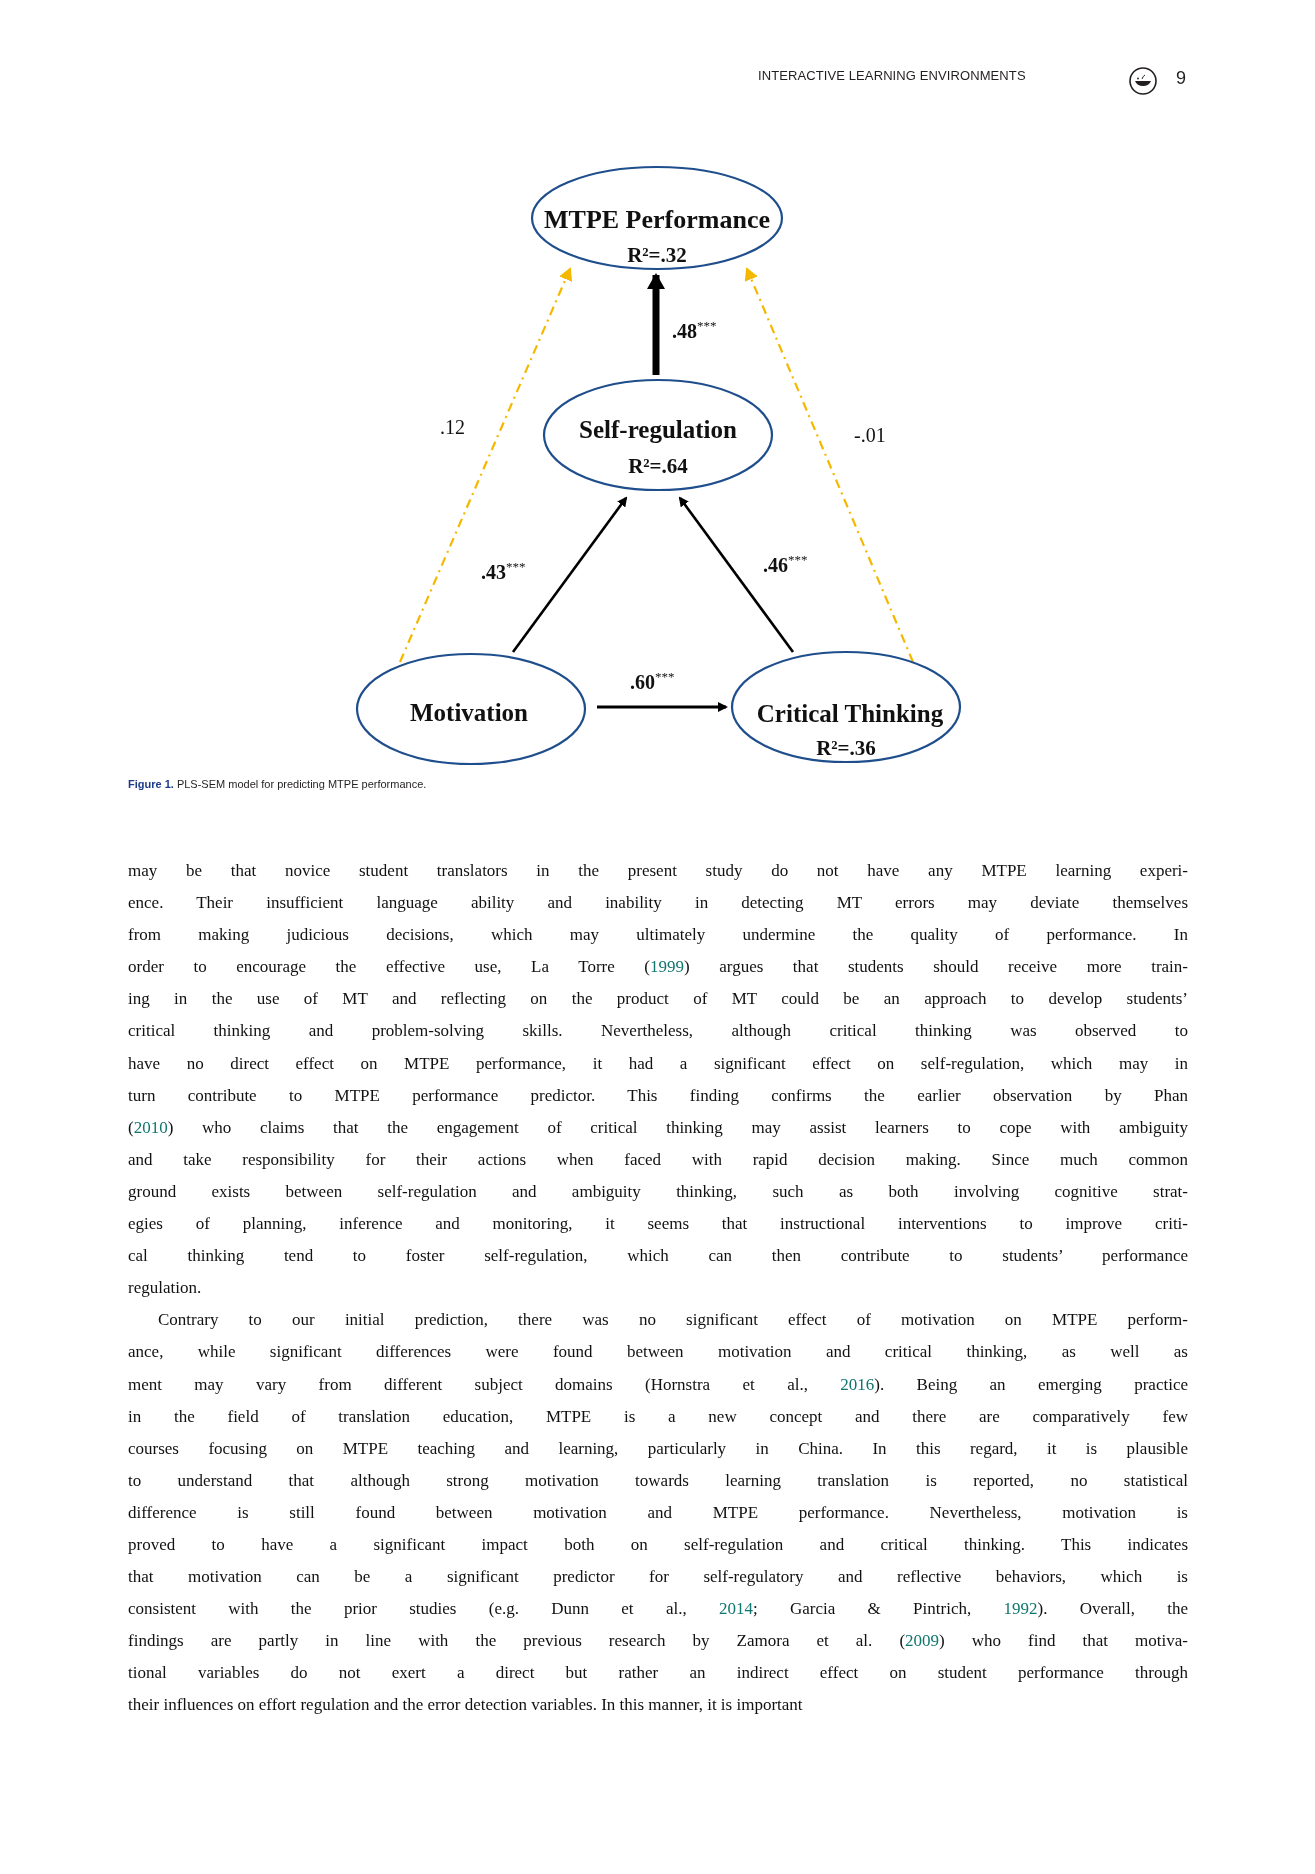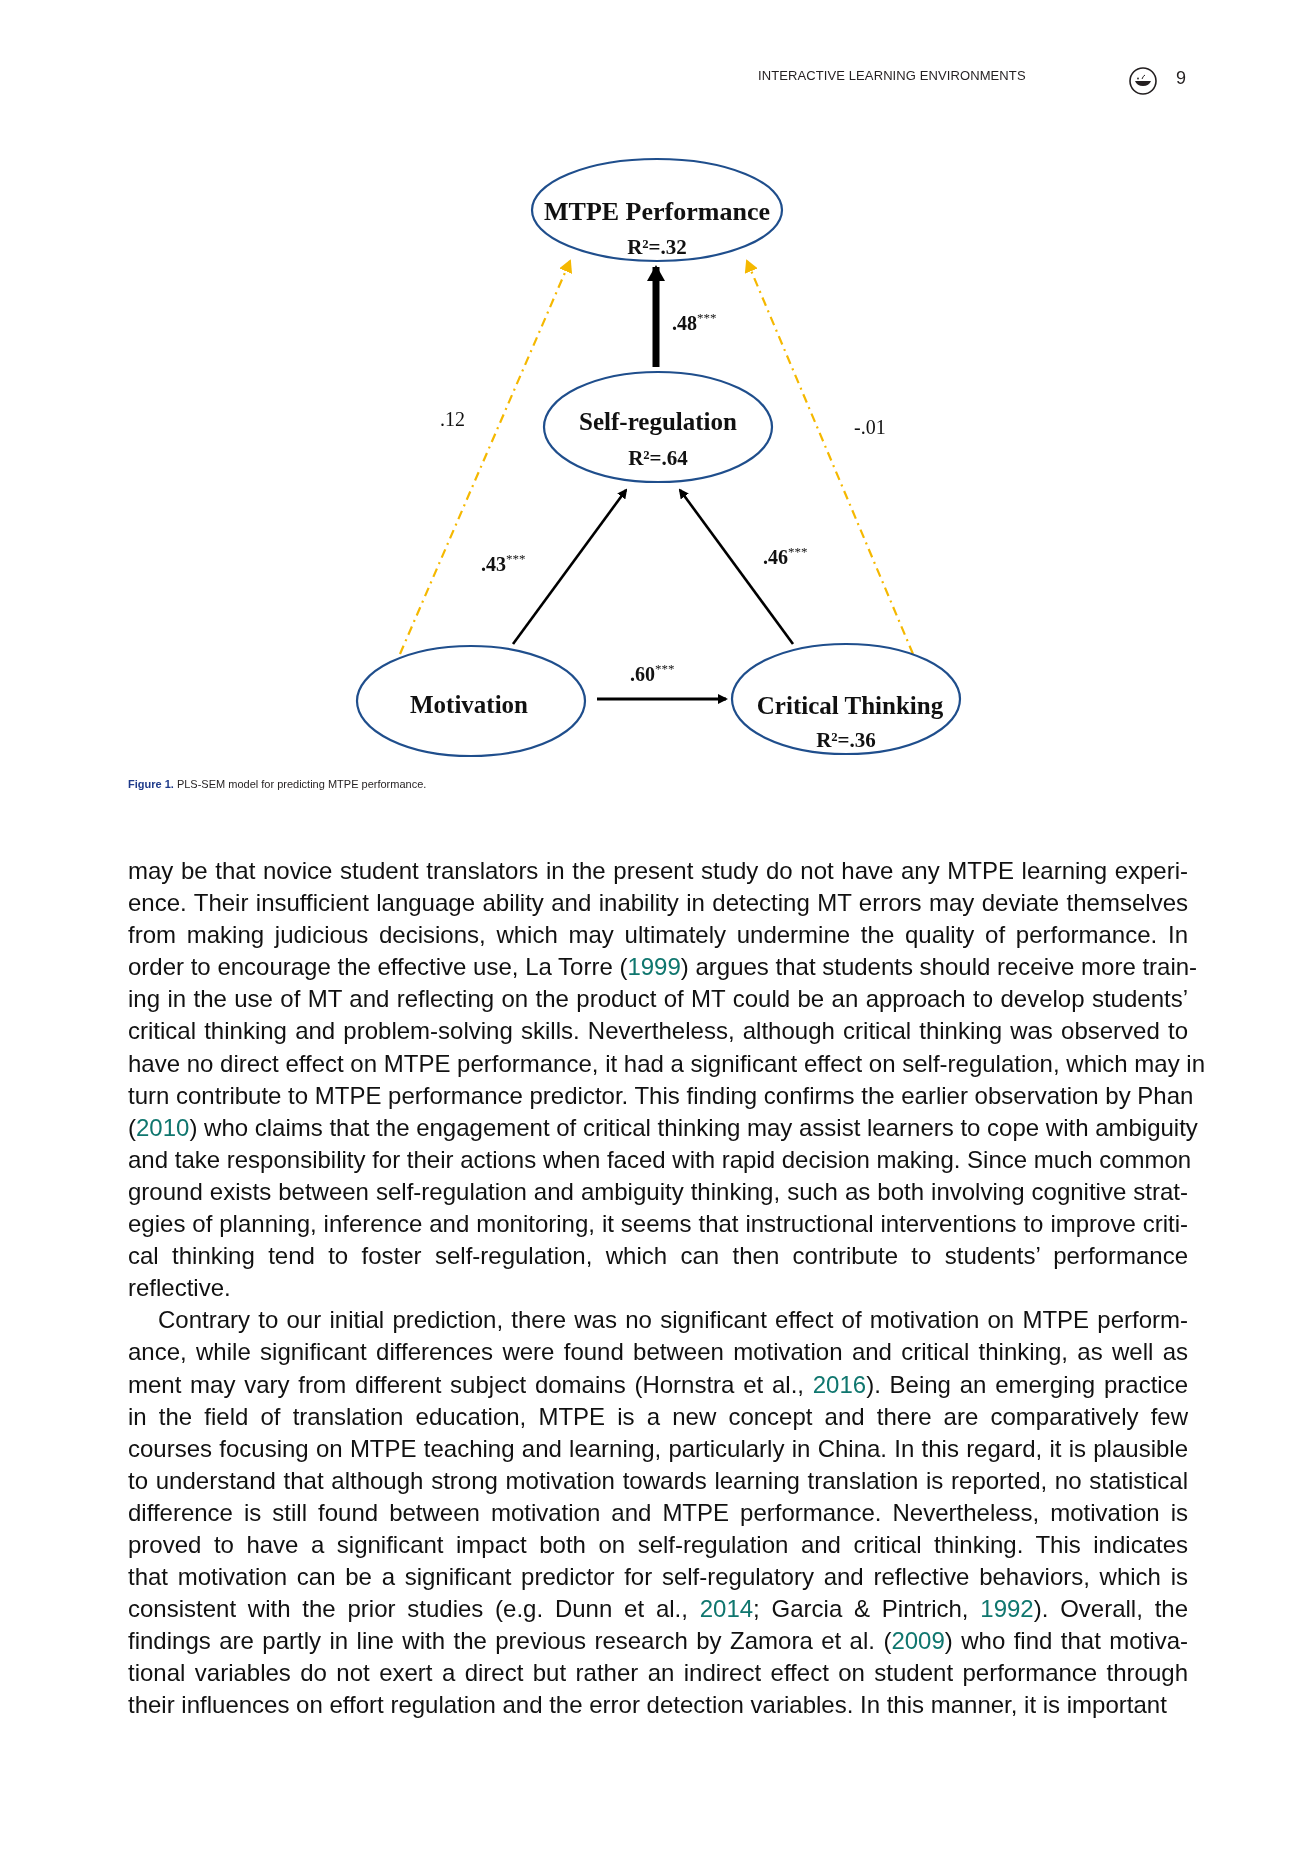--- a/index.html
+++ b/index.html
@@ -9,33 +9,33 @@
     font-family: "Liberation Sans", "DejaVu Sans", sans-serif;
     font-size: 13px; color: #231f20; letter-spacing: 0.1px;
     white-space: nowrap;
   }
   .logo { position: absolute; top: 66px; left: 1128px; width: 30px; height: 30px; }
   .page-num {
     position: absolute; top: 68px; left: 1176px;
     font-family: "Liberation Sans", "DejaVu Sans", sans-serif;
     font-size: 18px; color: #231f20;
   }
-  .figure { position: absolute; left: 0; top: 9px; width: 1088px; height: 780px; }
+  .figure { position: absolute; left: 0; top: 17px; width: 1088px; height: 780px; }
   .figure svg { position: absolute; left: 0; top: 0; }
   .fig-text { font-family: "Liberation Serif", "DejaVu Serif", serif; fill: #111111; }
   .caption {
     position: absolute; top: 778px; left: 128px;
     font-family: "Liberation Sans", "DejaVu Sans", sans-serif;
     font-size: 11px; color: #231f20; white-space: nowrap;
   }
   .caption .label { color: #1e3a8a; font-weight: bold; }
   .body-text {
     position: absolute; top: 855px; left: 128px; width: 1060px;
-    font-family: Liberation Sans, sans-serif;
-    font-size: 24px; line-height: 32.1px; color: #111111;
+    font-family: Liberation Serif, serif;
+    font-size: 17px; line-height: 32.1px; color: #111111;
     text-align: justify; hyphens: manual;
   }
   .body-text p { margin: 0; }
   .body-text .line { display: block; text-align: justify; text-align-last: justify; white-space: nowrap; }
   .body-text .line.last { text-align-last: left; }
   .cite { color: #0f766e; }
 </style>
 </head>
 <body>
 
@@ -115,21 +115,21 @@
       <span class="line">order to encourage the effective use, La Torre (<a class="cite">1999</a>) argues that students should receive more train-</span>
       <span class="line">ing in the use of MT and reflecting on the product of MT could be an approach to develop students’</span>
       <span class="line">critical thinking and problem-solving skills. Nevertheless, although critical thinking was observed to</span>
       <span class="line">have no direct effect on MTPE performance, it had a significant effect on self-regulation, which may in</span>
       <span class="line">turn contribute to MTPE performance predictor. This finding confirms the earlier observation by Phan</span>
       <span class="line">(<a class="cite">2010</a>) who claims that the engagement of critical thinking may assist learners to cope with ambiguity</span>
       <span class="line">and take responsibility for their actions when faced with rapid decision making. Since much common</span>
       <span class="line">ground exists between self-regulation and ambiguity thinking, such as both involving cognitive strat-</span>
       <span class="line">egies of planning, inference and monitoring, it seems that instructional interventions to improve criti-</span>
       <span class="line">cal thinking tend to foster self-regulation, which can then contribute to students’ performance</span>
-      <span class="line last">reflective.</span>
+      <span class="line last">regulation.</span>
     </p>
   <p id="para2" class="">
       <span class="line" style="text-indent: 30px;">Contrary to our initial prediction, there was no significant effect of motivation on MTPE perform-</span>
       <span class="line">ance, while significant differences were found between motivation and critical thinking, as well as</span>
       <span class="line">ment may vary from different subject domains (Hornstra et al., <a class="cite">2016</a>). Being an emerging practice</span>
       <span class="line">in the field of translation education, MTPE is a new concept and there are comparatively few</span>
       <span class="line">courses focusing on MTPE teaching and learning, particularly in China. In this regard, it is plausible</span>
       <span class="line">to understand that although strong motivation towards learning translation is reported, no statistical</span>
       <span class="line">difference is still found between motivation and MTPE performance. Nevertheless, motivation is</span>
       <span class="line">proved to have a significant impact both on self-regulation and critical thinking. This indicates</span>

